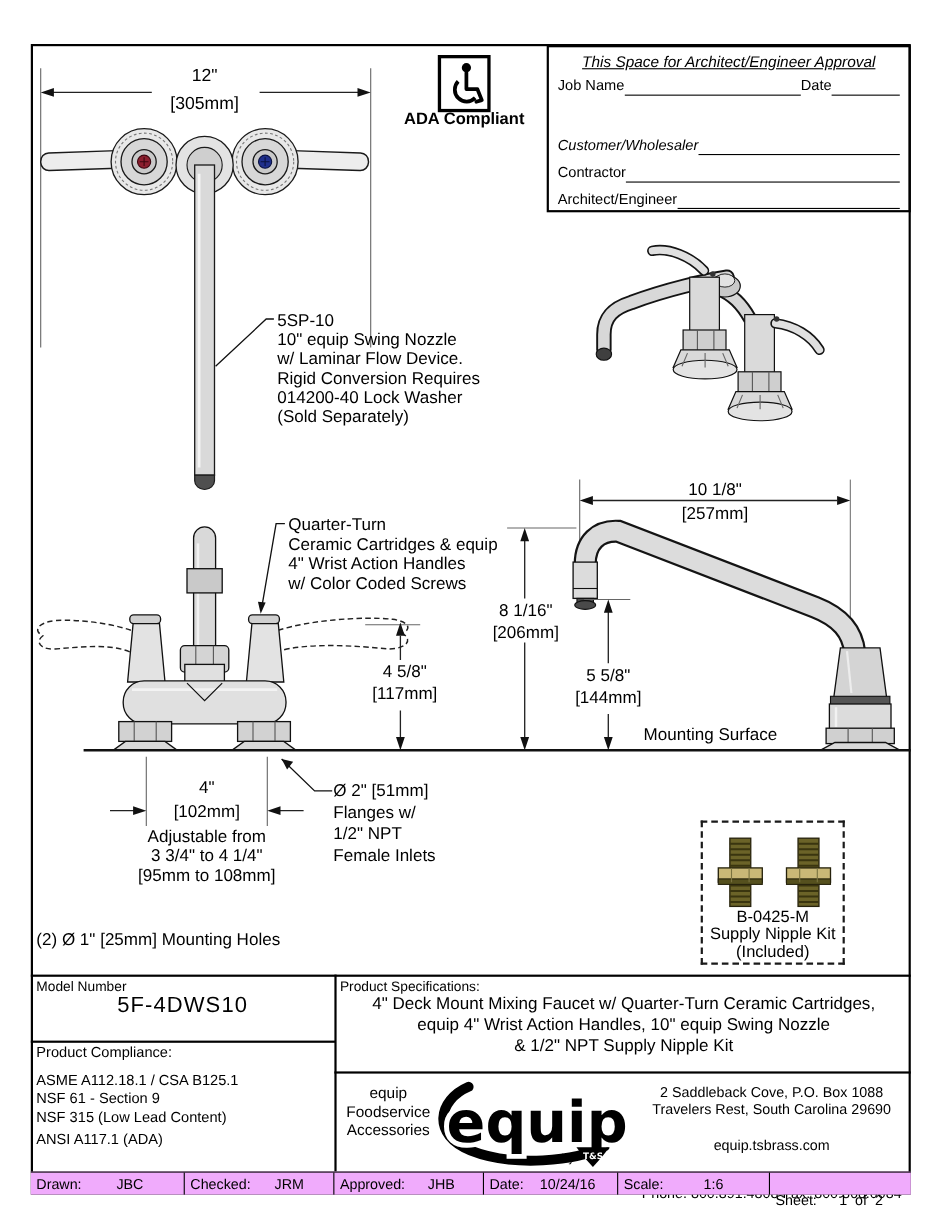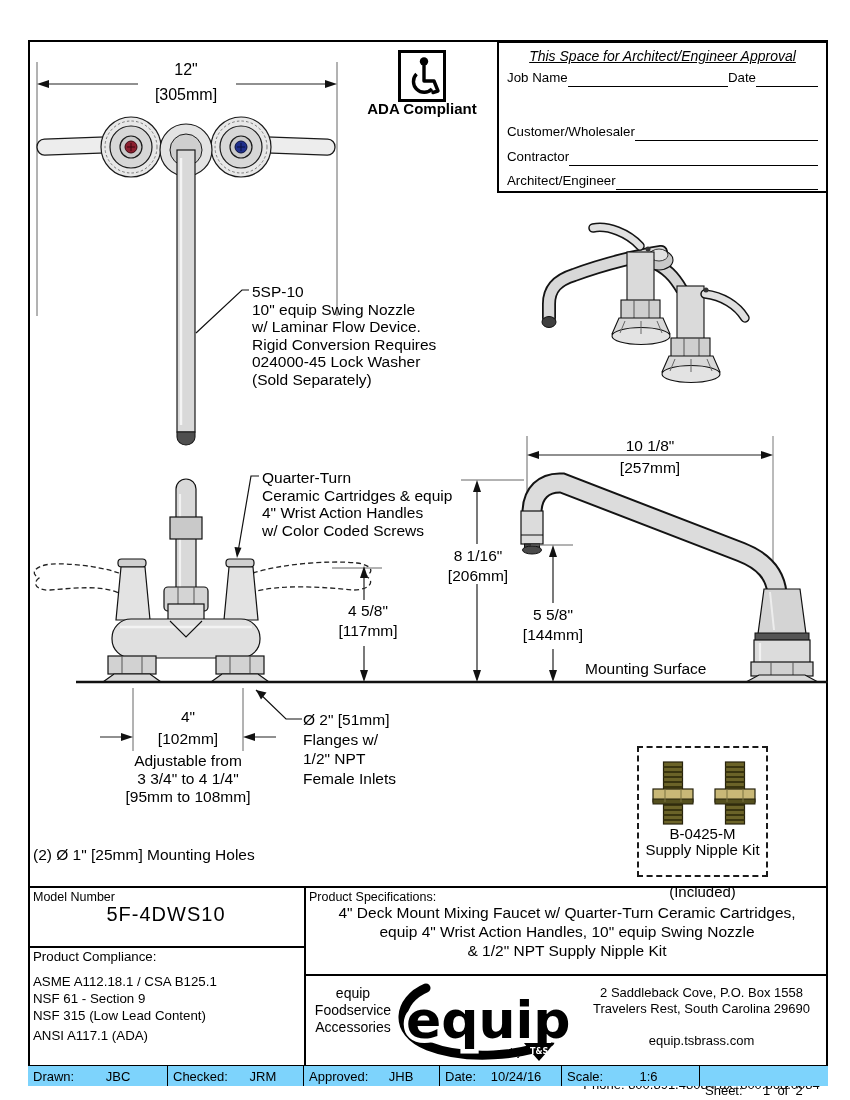--- a/index.html
+++ b/index.html
@@ -23,21 +23,21 @@
         text-decoration:underline;font-size:14px;}
   .ap-row{position:absolute;left:8px;right:8px;height:18px;display:flex;align-items:center;}
   .ap-row span{line-height:1;padding-bottom:1px;}
   .fill{flex:1;border-bottom:1.3px solid #000;height:15px;}
   .fill.d{flex:0 0 62px;} .fill.q{flex:0 0 44px;}
   .kit-box{position:absolute;left:637px;top:746px;width:131px;height:131px;
         border:2.5px dashed #1a1a1a;box-sizing:border-box;}
   .modelnum{font-size:20px;letter-spacing:1px;}
   .spec{font-size:15.5px;}
   .footer{position:absolute;left:28px;top:1065px;width:800px;height:21px;border-top:1.8px solid #000;
-        display:flex;box-sizing:border-box;font-size:13px;background:#7dd3fc;}
+        display:flex;box-sizing:border-box;font-size:13px;background:#f0abfc;}
   .fcell{border-right:1.5px solid #000;display:flex;align-items:center;padding:0 5px;box-sizing:border-box;}
   .fcell:last-child{border-right:none;margin-top:24px;}
   .fval{flex:1;text-align:center;white-space:pre;}
   .logo-svg{position:absolute;left:392px;top:980px;}
   .logo-svg text{font-family:"DejaVu Sans","Liberation Sans",sans-serif;}
 </style>
 </head>
 <body>
 
 <div class="page">
@@ -209,40 +209,40 @@
   <div class="t c ada-lab" style="left:358px;top:101px;width:128px;">ADA Compliant</div>
 
   <div class="appr">
     <div class="appr-title">This Space for Architect/Engineer Approval</div>
     <div class="ap-row" style="top:26px;">
       <span>Job Name</span>
       <span class="fill"></span>
       <span>Date</span>
       <span class="fill d"></span>
     </div>
-    <div class="ap-row" style="top:80px;">
+    <div class="ap-row" style="top:80px;font-style:italic;">
       <span>Customer/Wholesaler</span>
       <span class="fill"></span>
     </div>
     <div class="ap-row" style="top:129px;">
       <span>Architect/Engineer</span>
       <span class="fill"></span>
     </div>
     <div class="ap-row" style="top:105px;">
       <span>Contractor</span>
       <span class="fill"></span>
     </div>
   </div>
 
   <div class="blk" style="left:252px;top:283px;">
     <div>5SP-10</div>
     <div>10" equip Swing Nozzle</div>
     <div>w/ Laminar Flow Device.</div>
     <div>Rigid Conversion Requires</div>
-    <div>024000-45 Lock Washer</div>
+    <div>014200-40 Lock Washer</div>
     <div>(Sold Separately)</div>
   </div>
 
   <div class="blk" style="left:262px;top:469px;">
     <div>Quarter-Turn</div>
     <div>Ceramic Cartridges &amp; equip</div>
     <div>4" Wrist Action Handles</div>
     <div>w/ Color Coded Screws</div>
   </div>
 
@@ -264,21 +264,21 @@
   <div class="blk" style="left:303px;top:710px;line-height:19.5px;">
     <div>Ø 2" [51mm]</div>
     <div>Flanges w/</div>
     <div>1/2" NPT</div>
     <div>Female Inlets</div>
   </div>
 
   <div class="kit-box"></div>
   <div class="t c" style="left:637px;top:826px;width:131px;font-size:15px;">B-0425-M</div>
   <div class="t c" style="left:632px;top:842px;width:141px;font-size:15px;">Supply Nipple Kit</div>
-  <div class="t c" style="left:637px;top:884px;width:131px;font-size:15px;">(Included)</div>
+  <div class="t c" style="left:637px;top:858px;width:131px;font-size:15px;">(Included)</div>
 
   <div class="blk" style="left:33px;top:846px;">
     <div>(2) Ø 1" [25mm] Mounting Holes</div>
   </div>
 
   <div class="hl" style="left:28px;top:886px;width:800px;height:2px;"></div>
   <div class="vl" style="left:304px;top:886px;height:179px;"></div>
   <div class="hl" style="left:28px;top:946px;width:277px;"></div>
   <div class="hl" style="left:304px;top:974px;width:524px;"></div>
 
@@ -301,21 +301,21 @@
 
   <svg class="logo-svg" width="188" height="82" viewBox="0 0 188 82">
     <path d="M34,8 C6,20 0,52 36,66 C74,81 132,76 158,62" fill="none" stroke="#000" stroke-width="9" stroke-linecap="round"></path>
     <text x="14" y="58" font-size="52" font-weight="bold" stroke="#fff" stroke-width="9" fill="none">equip</text>
     <text x="14" y="58" font-size="52" font-weight="bold" fill="#000">equip</text>
     <text x="118" y="76" font-size="10" fill="#000">by</text>
     <path d="M132,63 h30 l-7,9 l-8,9 l-8,-9 z" fill="#000"></path>
     <text x="138" y="74" font-size="8" font-weight="bold" fill="#fff">T&amp;S</text>
   </svg>
 
-  <div class="t c" style="left:577px;top:986px;width:249px;font-size:13px;">2 Saddleback Cove, P.O. Box 1558</div>
+  <div class="t c" style="left:577px;top:986px;width:249px;font-size:13px;">2 Saddleback Cove, P.O. Box 1088</div>
   <div class="t c" style="left:577px;top:1002px;width:249px;font-size:13px;">Travelers Rest, South Carolina 29690</div>
   <div class="t c" style="left:577px;top:1078px;width:249px;font-size:13px;">Phone: 800.891.4808  Fax: 800.868.0084</div>
   <div class="t c" style="left:577px;top:1034px;width:249px;font-size:13px;">equip.tsbrass.com</div>
 
   <div class="footer">
     <div class="fcell" style="width:140px;">
       <span>Drawn:</span>
       <span class="fval">JBC</span>
     </div>
     <div class="fcell" style="width:136px;">

